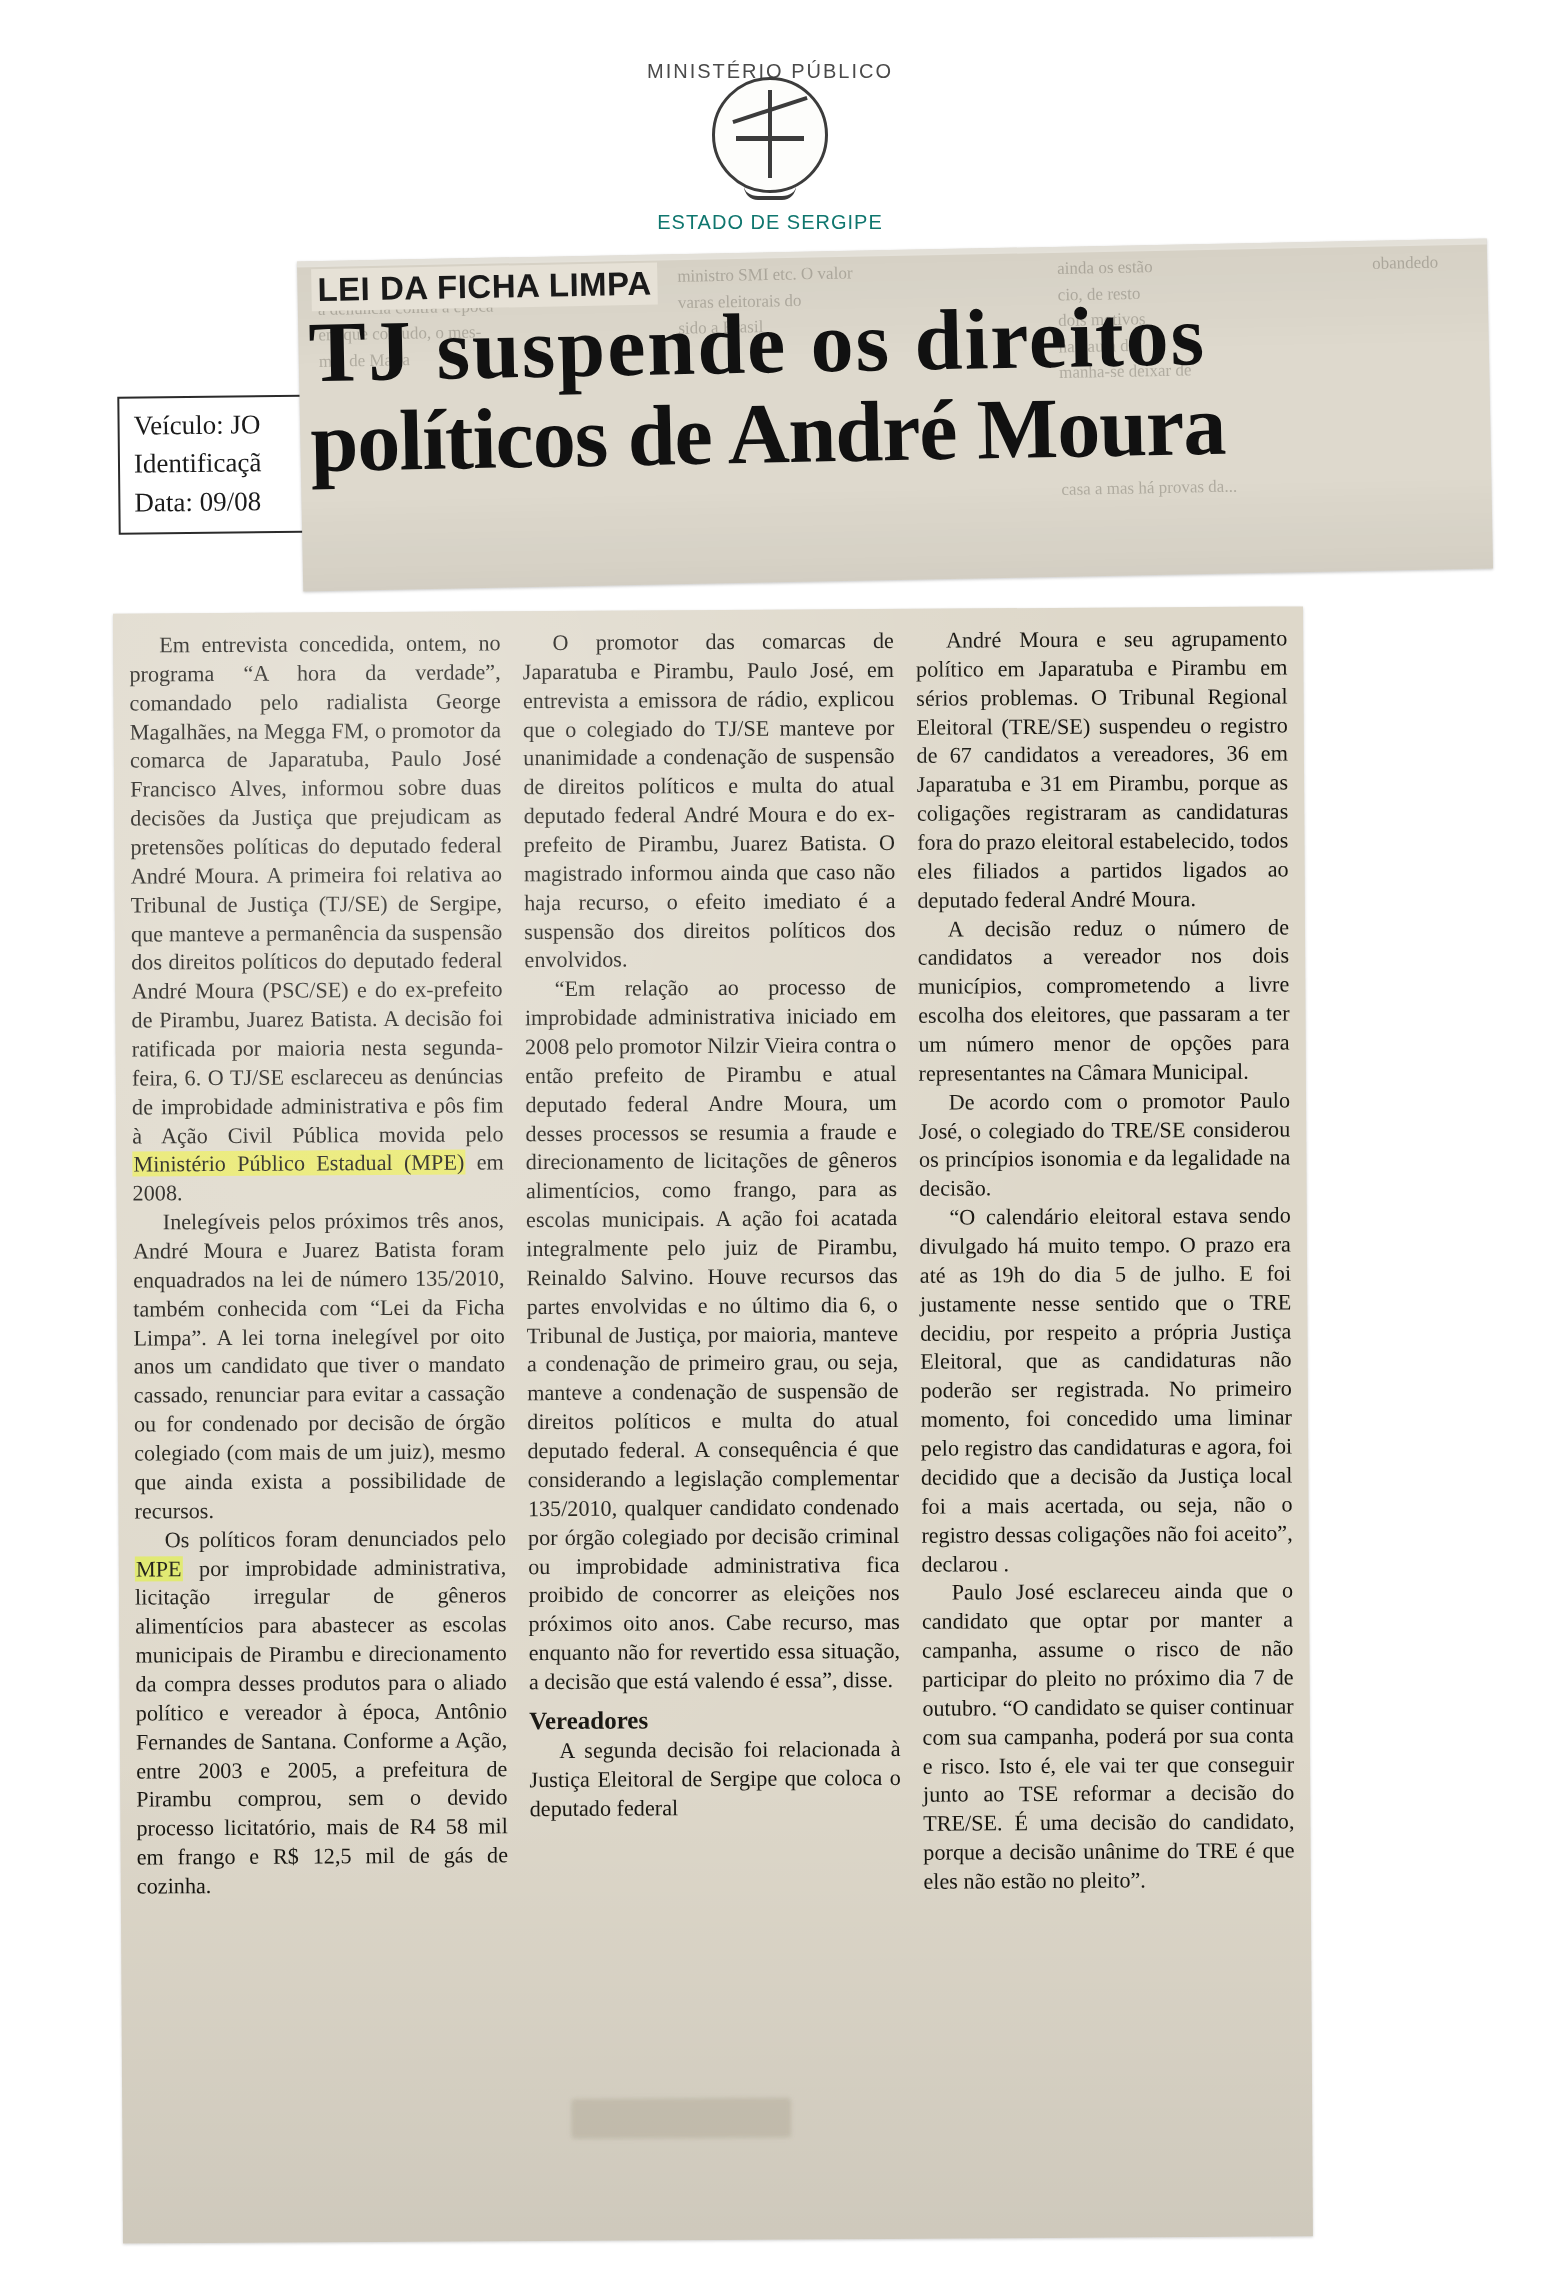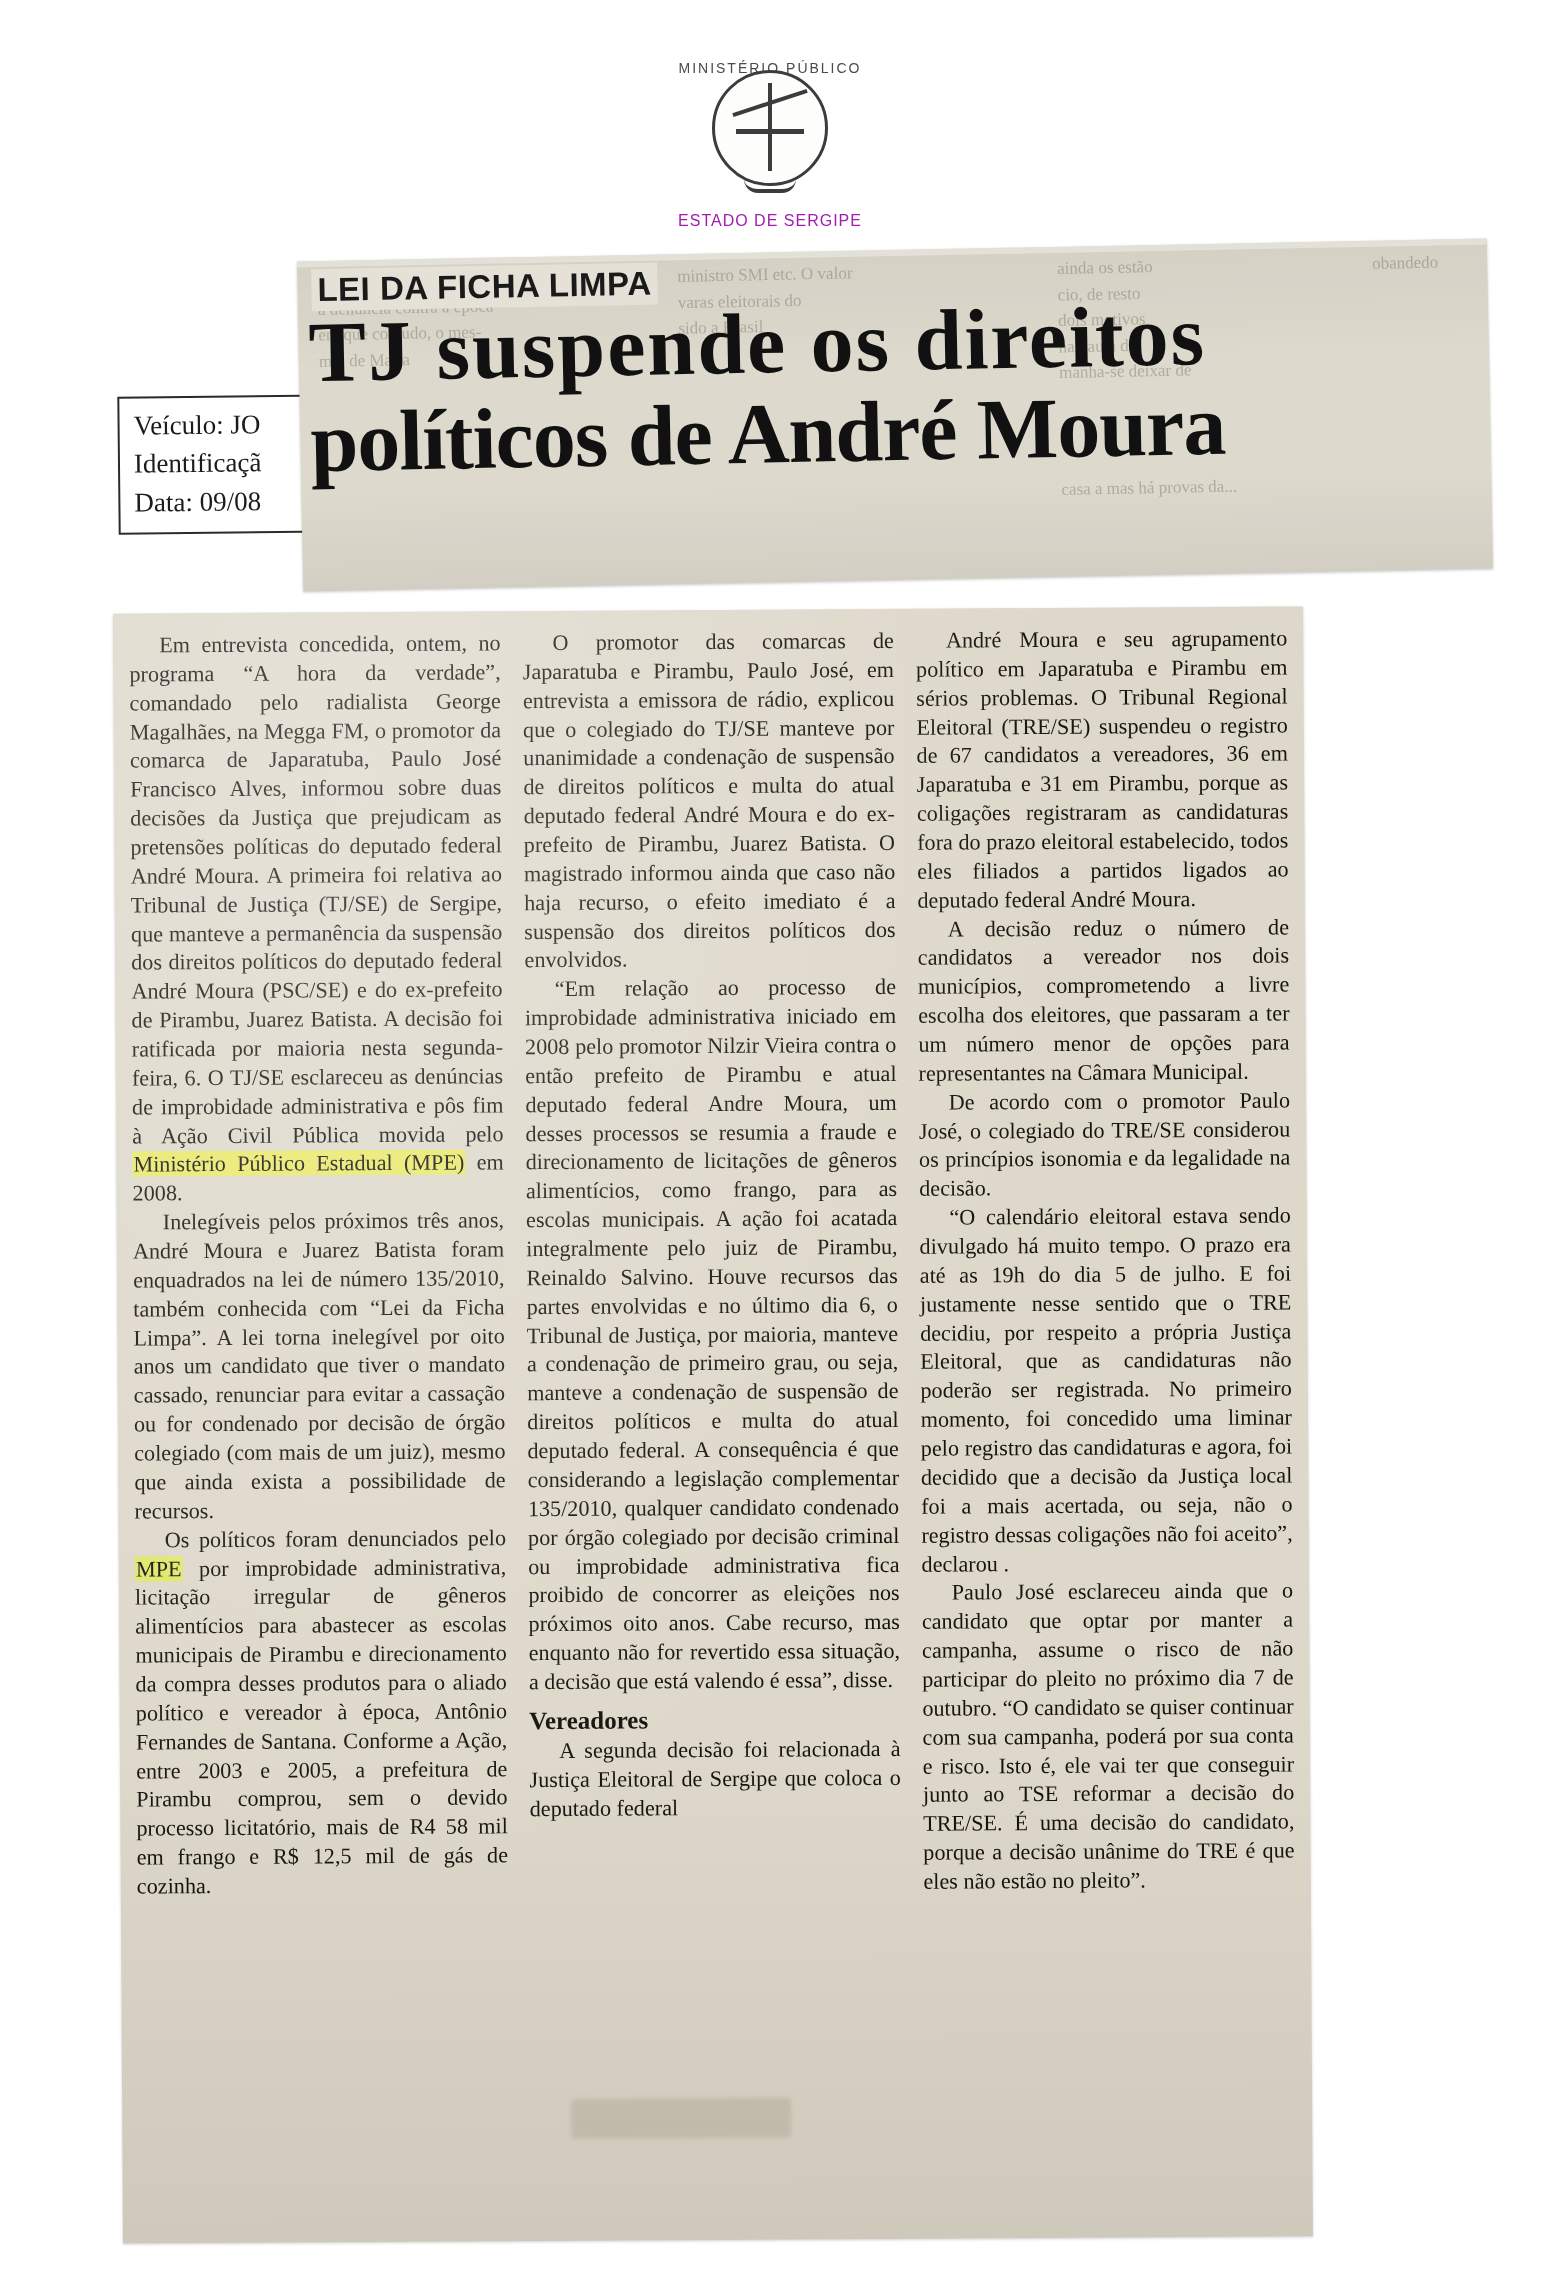--- a/index.html
+++ b/index.html
@@ -23,21 +23,21 @@
   
   .seal-wrap {
     position: absolute;
     left: 620px;
     top: 60px;
     width: 300px;
     text-align: center;
   }
   .seal-arc {
     font-family: "Liberation Sans", sans-serif;
-    font-size: 14px;
+    font-size: 20px;
     letter-spacing: 2px;
     color: #4a4a4a;
     margin-bottom: -6px;
   }
   .seal-circle {
     width: 110px;
     height: 110px;
     border-radius: 50%;
     border: 3px solid #3c3c3c;
     margin: 0 auto;
@@ -78,24 +78,24 @@
     left: 50%;
     margin-left: -26px;
     bottom: -10px;
     width: 52px;
     height: 10px;
     border-bottom: 4px solid #3c3c3c;
     border-radius: 0 0 20px 20px;
   }
   .seal-sub {
     font-family: "Liberation Sans", sans-serif;
-    font-size: 16px;
-    color: #a21caf;
+    font-size: 20px;
+    color: #0f766e;
     letter-spacing: 1px;
-    margin-top: 26px;
+    margin-top: 18px;
   }
 
   
   .stamp-box {
     position: absolute;
     left: 118px;
     top: 395px;
     width: 330px;
     height: 138px;
     border: 2px solid #2b2b2b;

